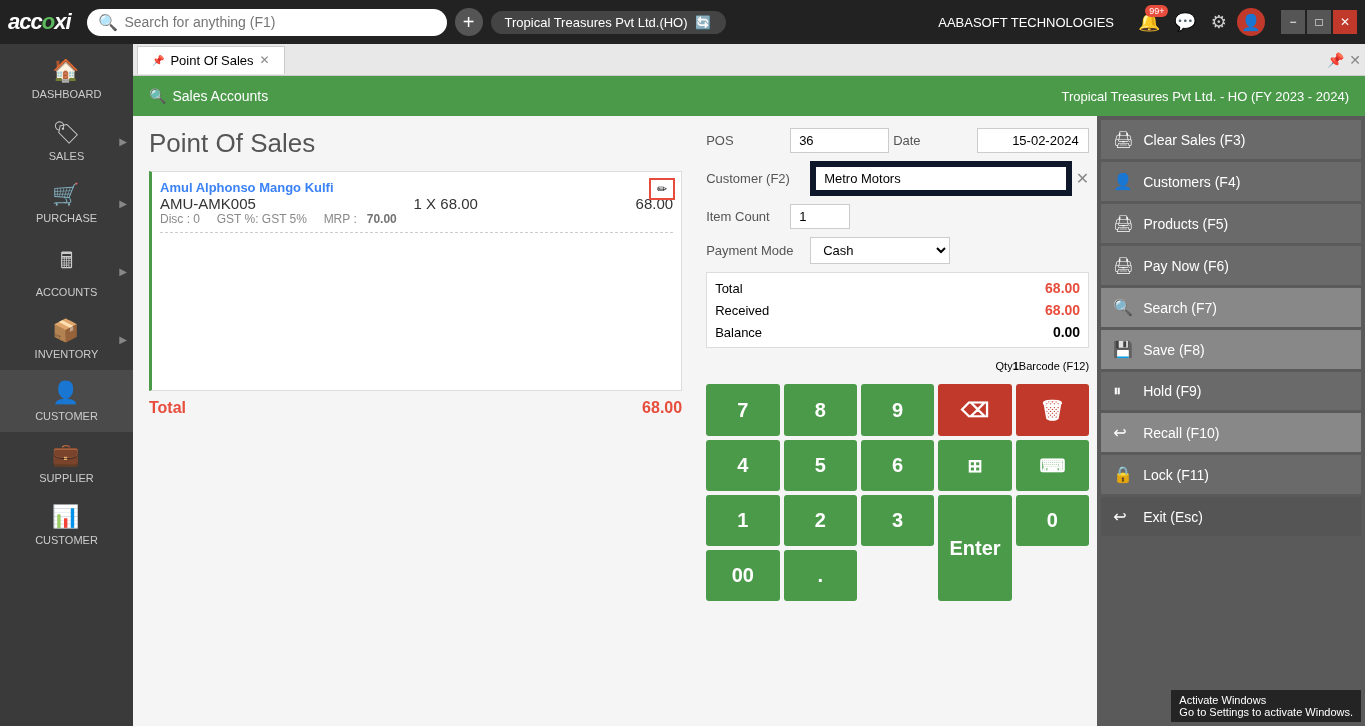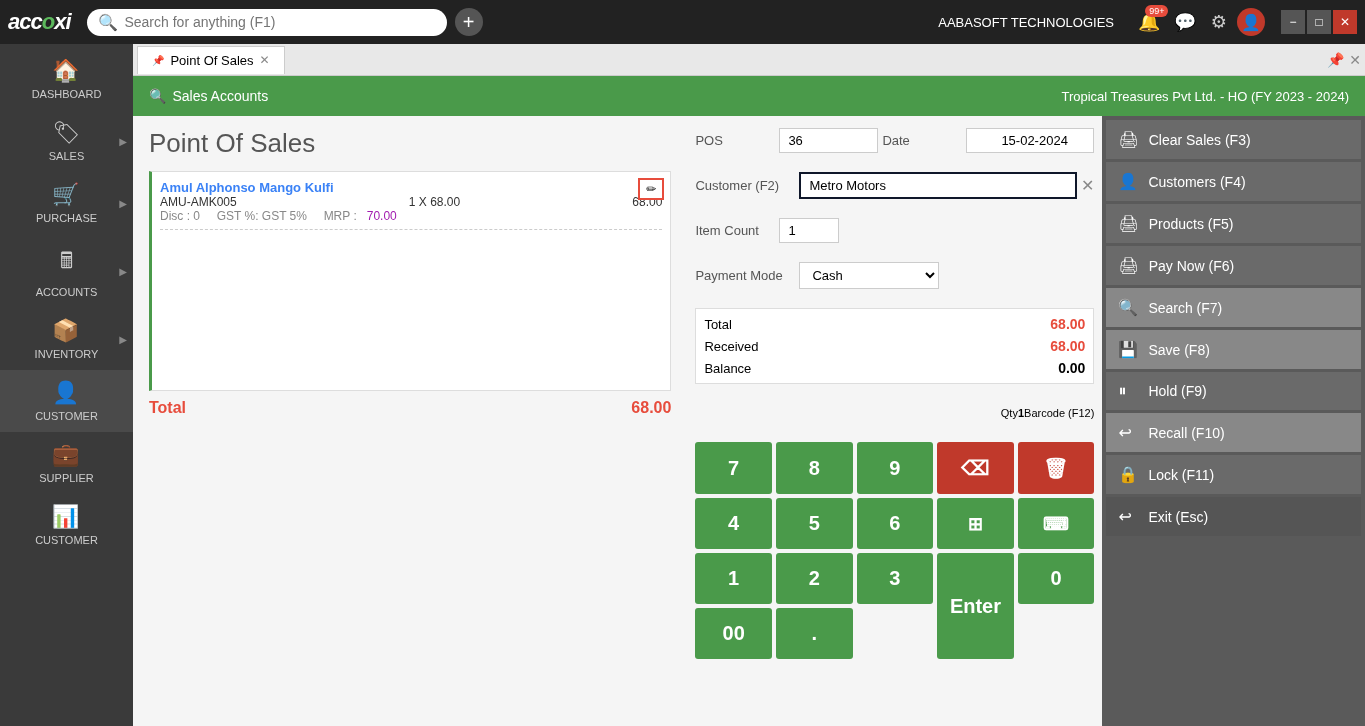--- a/index.html
+++ b/index.html
@@ -96,42 +96,42 @@
       width: 590px; display: flex; flex-direction: column; padding: 12px 16px;
     }
     .pos-title { font-size: 26px; color: #555; margin-bottom: 12px; font-weight: normal; }
 
     
     .cart-area {
       flex: 1; border: 1px solid #ddd; background: #fff; border-left: 3px solid #4a9a4a;
       padding: 8px; position: relative; min-height: 80px;
     }
     .cart-item-name { font-weight: bold; font-size: 13px; color: #3b82f6; }
-    .cart-item-line { display: flex; justify-content: space-between; font-size: 12px; color: #333; }
+    .cart-item-line { display: flex; justify-content: space-between; font-size: 15px; color: #333; }
     .cart-item-disc { font-size: 12px; color: #888; }
     .cart-dotted { border-top: 1px dashed #ccc; margin-top: 6px; }
     .edit-btn {
       position: absolute; top: 6px; right: 6px; border: 2px solid #e74c3c;
       padding: 2px 6px; background: #fff; cursor: pointer; font-size: 12px;
     }
 
     
     .total-row {
       display: flex; justify-content: space-between; align-items: center;
       margin-top: 8px; font-size: 16px; font-weight: bold; color: #e74c3c;
     }
 
     
-    .right-panel { flex: 1; display: flex; flex-direction: column; padding: 12px 8px; gap: 19px; }
+    .right-panel { flex: 1; display: flex; flex-direction: column; padding: 12px 8px; gap: 8px; }
     .form-input-inline {
       border: 1px solid #ccc; padding: 4px 8px; font-size: 13px;
       background: #fff; outline: none; width: 100%;
     }
     .customer-row { display: flex; align-items: center; gap: 4px; }
-    .customer-input { flex: 1; border: 2px solid #0f172a; padding: 4px 8px; font-size: 13px; }
+    .customer-input { flex: 1; border: 6px solid #0f172a; padding: 4px 8px; font-size: 13px; }
     .customer-clear { background: none; border: none; color: #888; font-size: 16px; cursor: pointer; }
     .form-group { display: flex; align-items: center; gap: 4px; }
     .form-group label { font-size: 13px; color: #555; white-space: nowrap; min-width: 80px; }
 
     
     .summary { border: 1px solid #ddd; padding: 4px 8px; background: #fff; }
     .summary-row {
       display: flex; justify-content: space-between; align-items: center;
       padding: 3px 0; font-size: 13px;
     }
@@ -178,20 +178,24 @@
 </head>
 <body>
 
 <div class="top-bar">
   <span class="logo">acc<span>o</span>xi</span>
   <div class="search-bar">
     <span class="search-icon">🔍</span>
     <input type="text" placeholder="Search for anything (F1)" style="">
   </div>
   <button class="plus-btn">+</button>
+  <div class="company-selector">
+    <span>Tropical Treasures Pvt Ltd.(HO)</span>
+    <span>🔄</span>
+  </div>
   <span class="company-name-area">AABASOFT TECHNOLOGIES</span>
   <div class="top-icons">
     <button class="top-icon-btn">
       🔔
       <span class="badge">99+</span>
     </button>
     <button class="top-icon-btn">💬</button>
     <button class="top-icon-btn">⚙</button>
     <button class="top-icon-btn" style="background:#c0392b;border-radius:50%;width:28px;height:28px;font-size:16px;">👤</button>
   </div>
@@ -277,42 +281,42 @@
             <span>1 X 68.00</span>
             <span>68.00</span>
           </div>
           <div class="cart-item-disc">
             <span>Disc : 0</span>
             &nbsp;&nbsp;&nbsp;
             <span>GST %: GST 5%</span>
             &nbsp;&nbsp;&nbsp;
             <span>MRP :</span>
             &nbsp;
-            <span style="color:#a21caf;font-weight:normal;">70.00</span>
+            <span style="color:#737373;font-weight:bold;">70.00</span>
           </div>
           <div class="cart-dotted"></div>
           <button class="edit-btn">✏</button>
         </div>
 
         <div class="total-row">
           <span>Total</span>
           <span>68.00</span>
         </div>
       </div>
 
       <div class="right-panel">
 
         <div style="display:grid;grid-template-columns:1fr 1fr;gap:4px;">
           <div class="form-group">
             <label>POS</label>
             <input class="form-input-inline" type="text" value="36" style="width: 99px;">
           </div>
           <div class="form-group">
             <label>Date</label>
-            <input class="form-input-inline" type="text" value="15-02-2024" style="width: 128px; padding-left: 34px;">
+            <input class="form-input-inline" type="text" value="15-02-2024" style="width: 112px; padding-left: 34px;">
           </div>
         </div>
 
         <div class="form-group">
           <label style="min-width:100px;">Customer (F2)</label>
           <div class="customer-row" style="flex:1;">
             <input class="customer-input" type="text" value="Metro Motors" style="">
             <button class="customer-clear">✕</button>
           </div>
         </div>
@@ -414,18 +418,21 @@
         </button>
         <button class="action-btn">
           <span class="btn-icon">🔒</span>
           <span>Lock (F11)</span>
         </button>
         <div style="position:relative;flex:1;">
           <button class="action-btn dark" style="width:100%;">
             <span class="btn-icon">↩</span>
             <span>Exit (Esc)</span>
           </button>
+          <div class="win-activate">
+            Activate Windows<br>Go to Settings to activate Windows.
+          </div>
         </div>
       </div>
 
     </div>
   </div>
 </div>
 
 </body></html>

